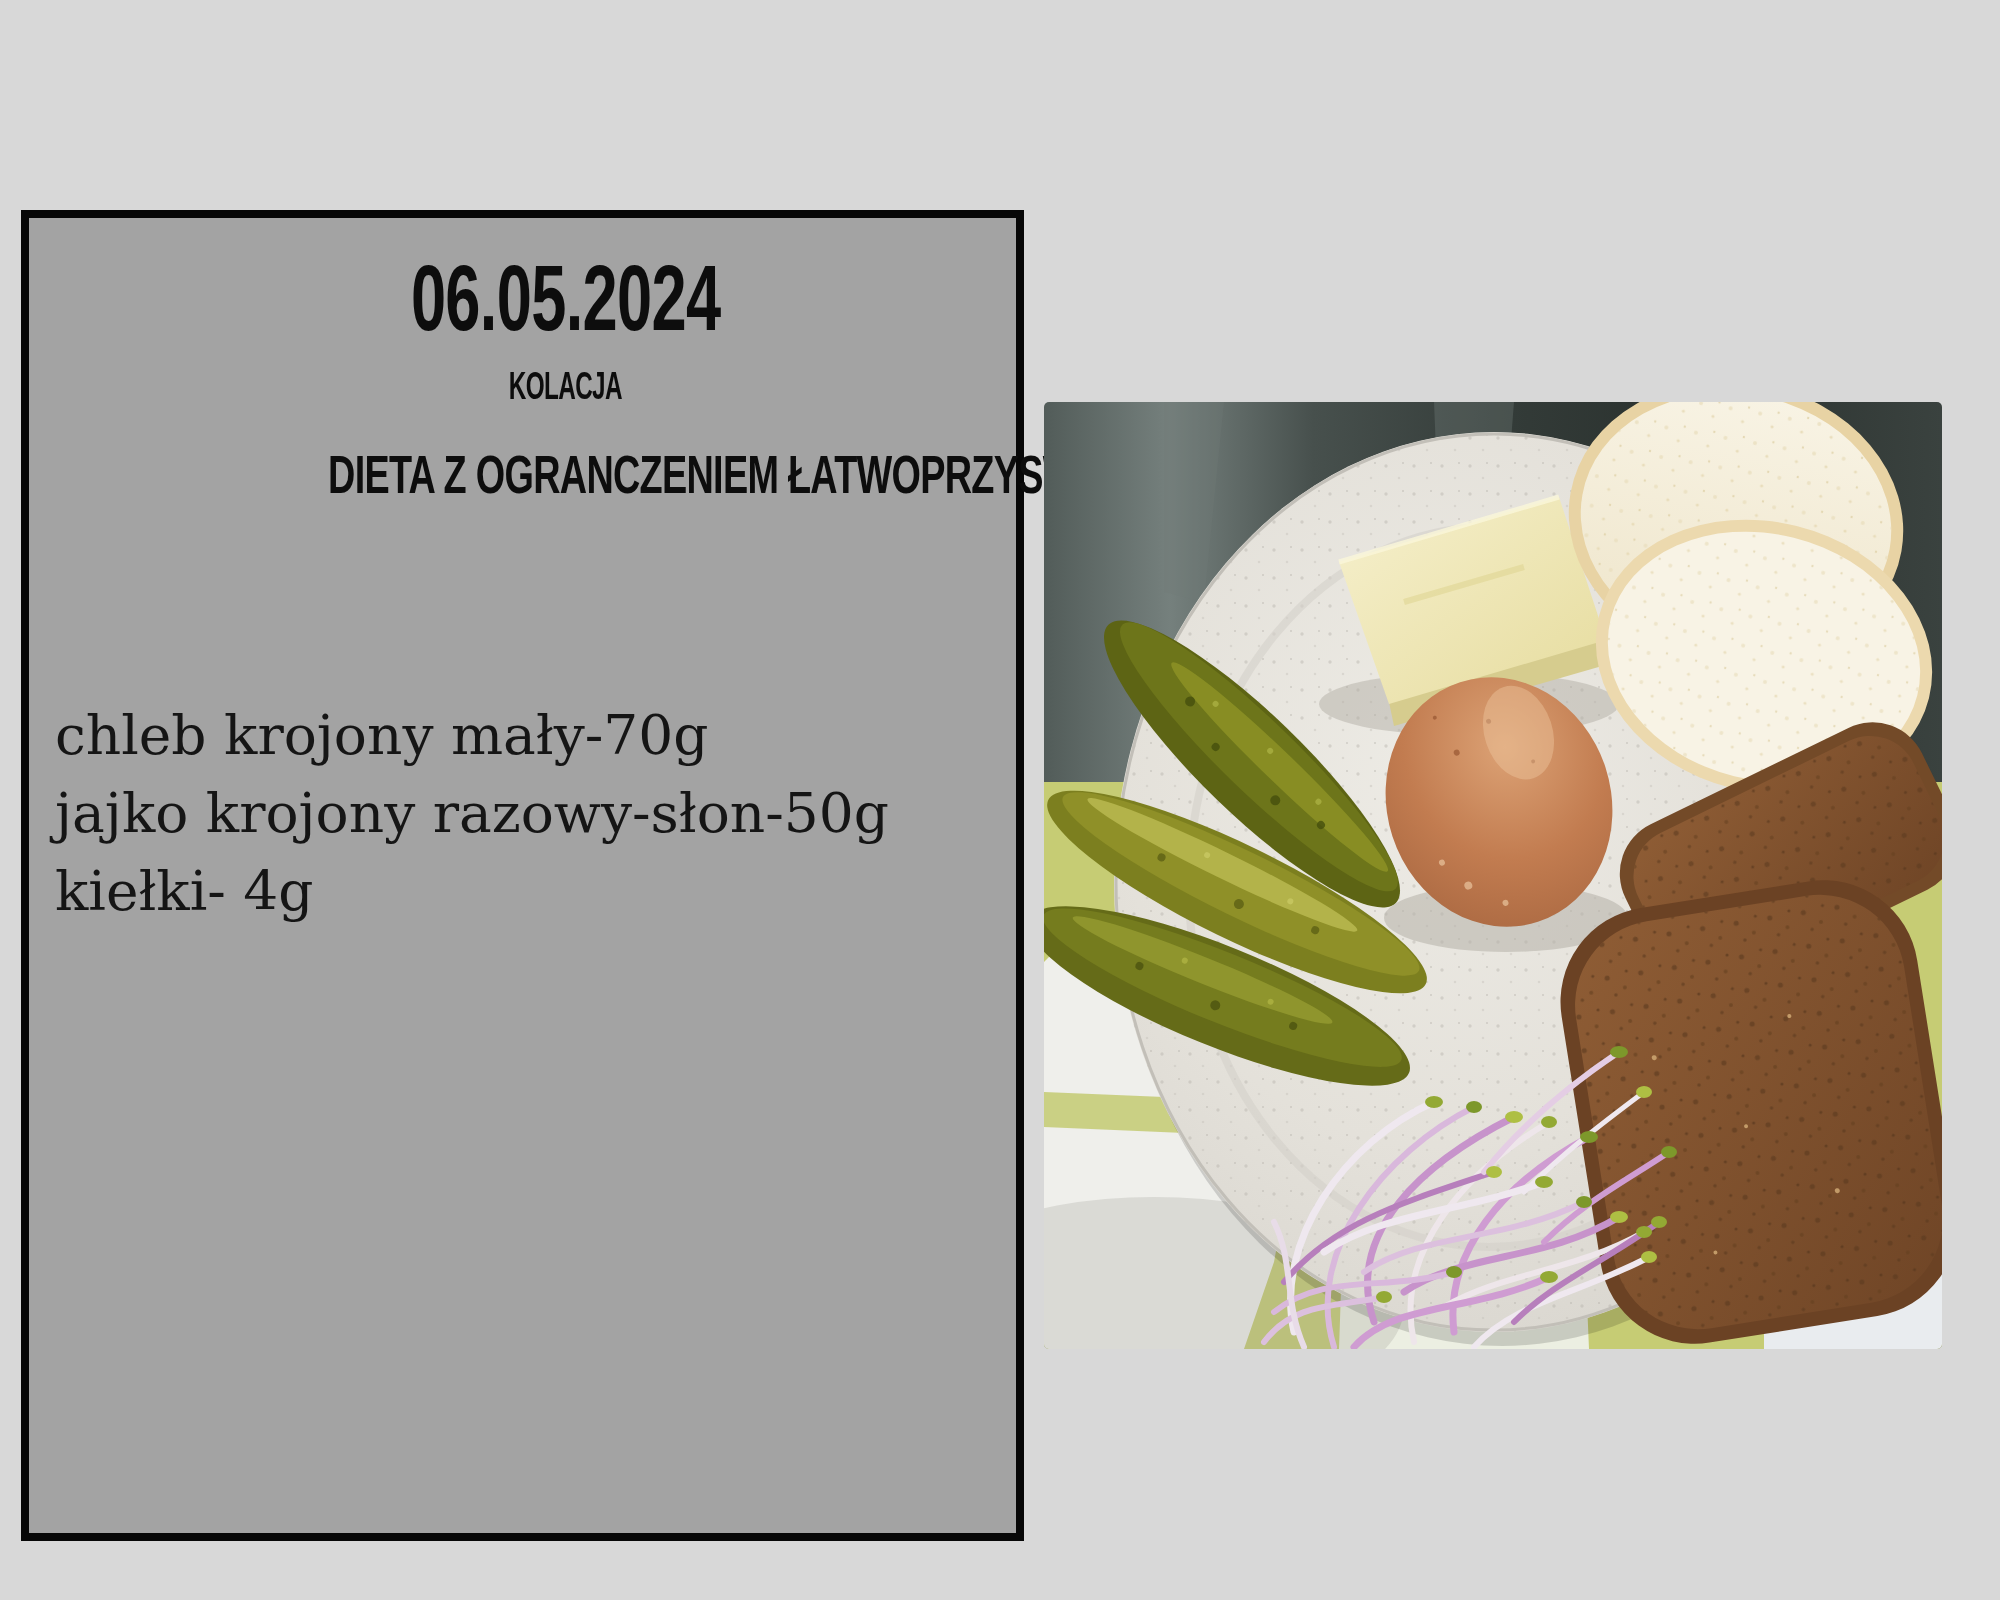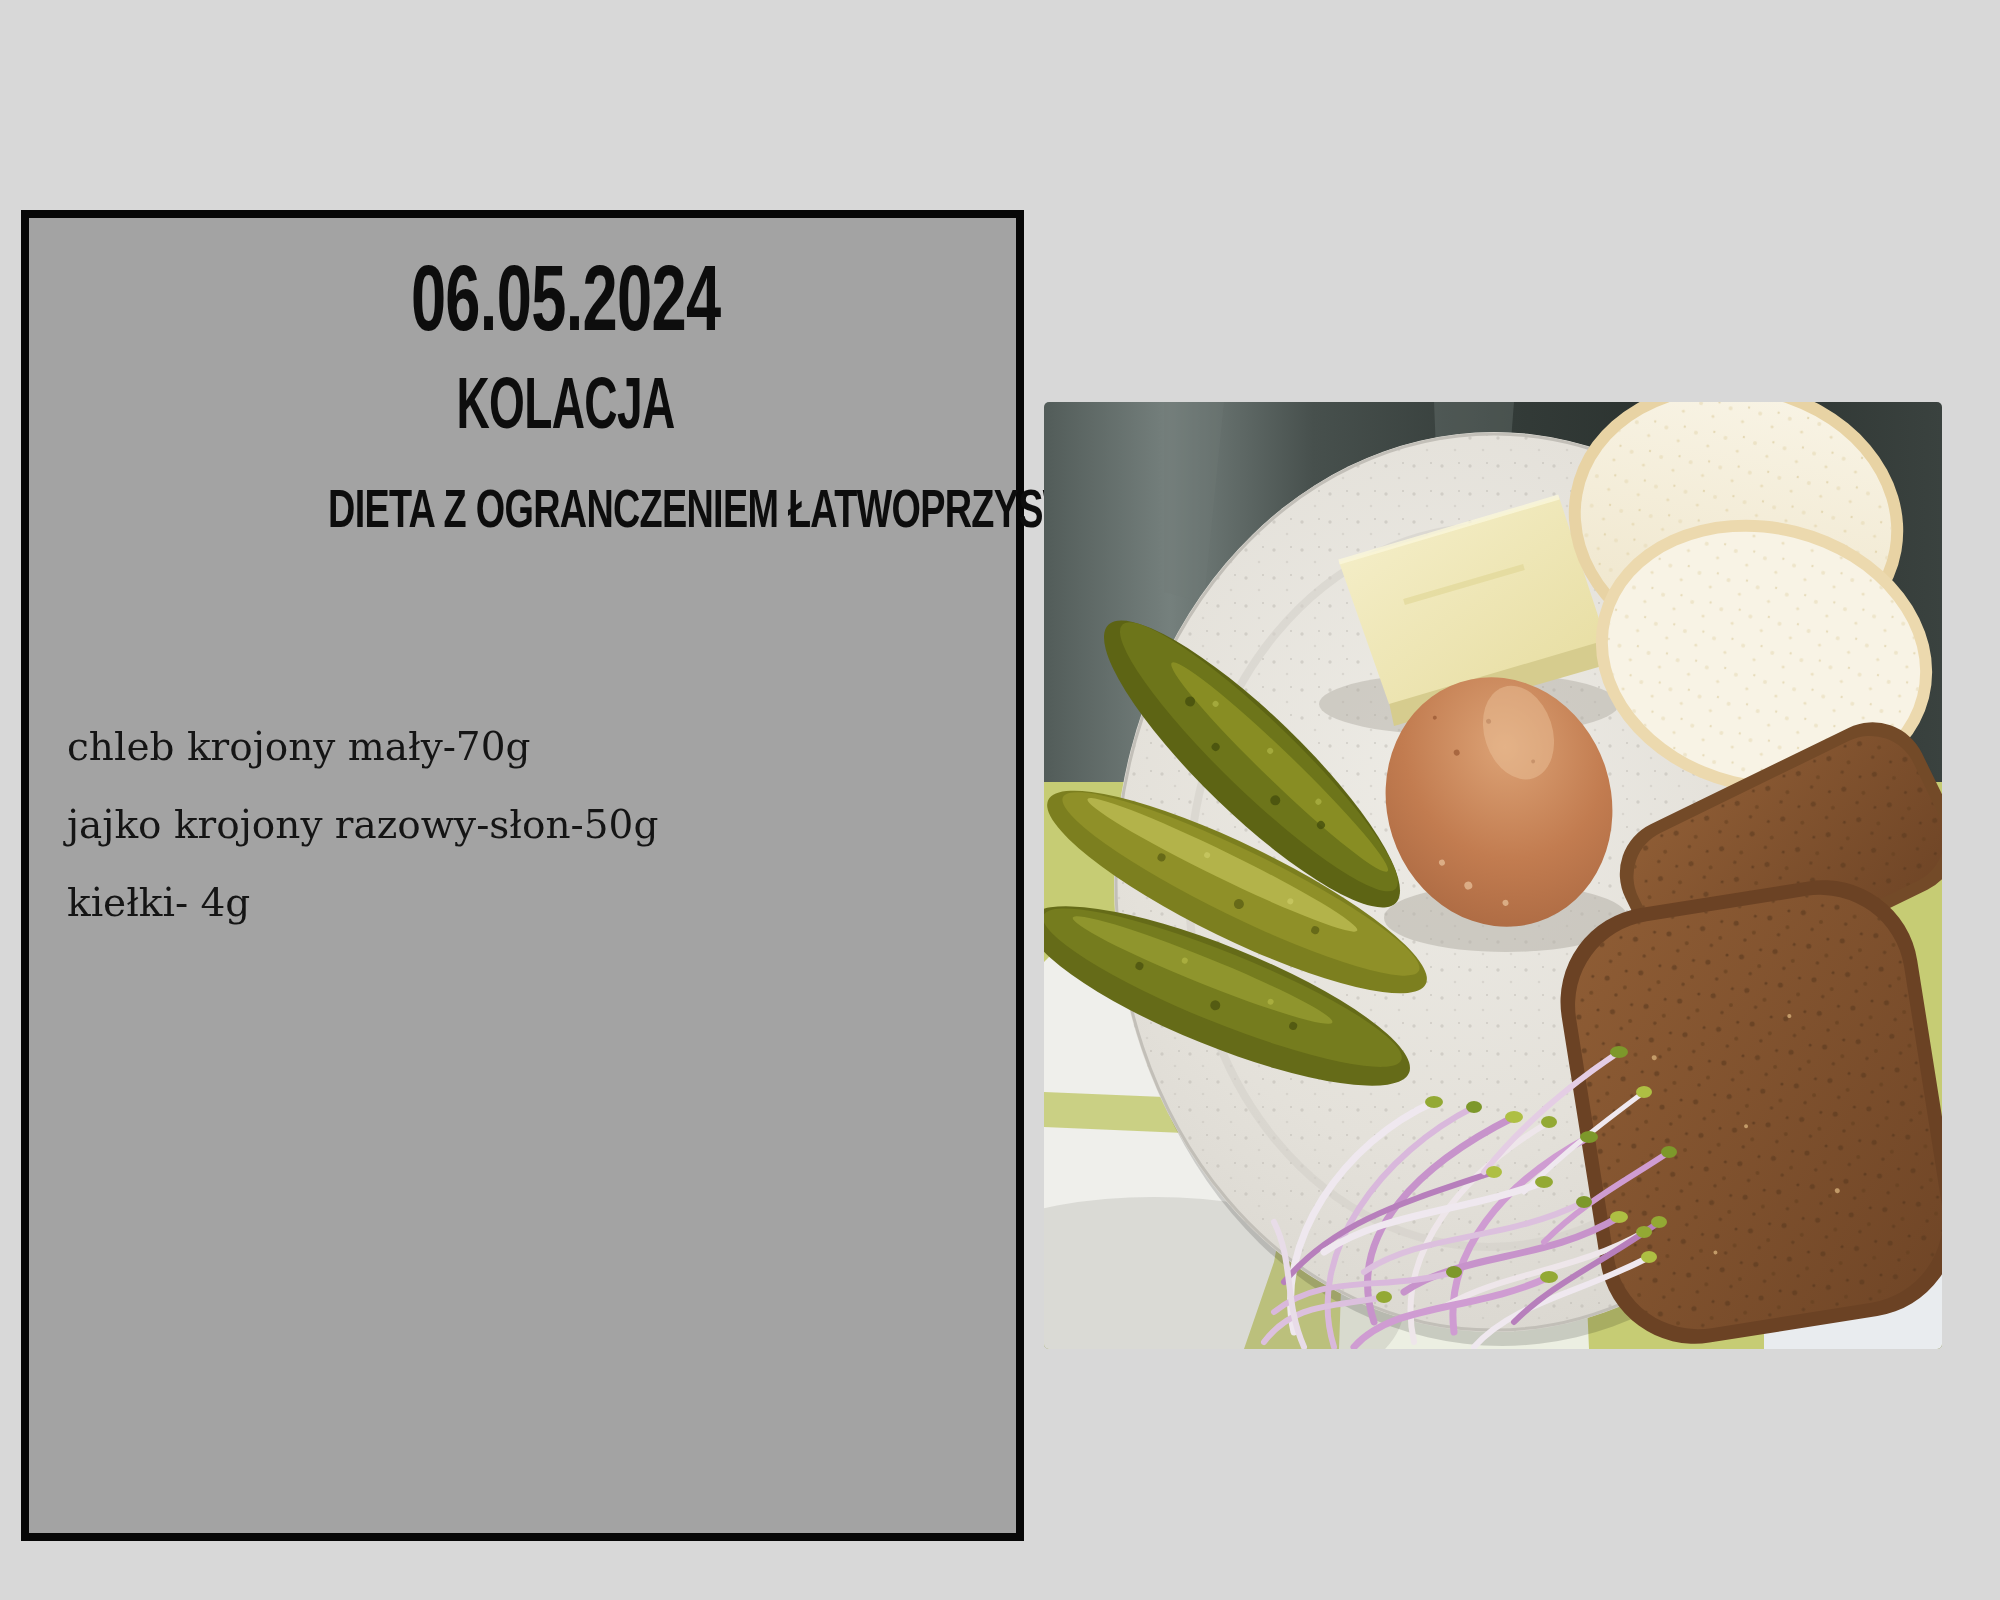--- a/index.html
+++ b/index.html
@@ -13,28 +13,28 @@
   
   h1.page-title{position:absolute;top:24px;left:0;right:0;margin:0;
                 text-align:center;font-size:134px;line-height:1.05;font-weight:700;}
 
   
   .card{position:absolute;left:21px;top:210px;width:1003px;height:1331px;
         box-sizing:border-box;background:#a3a3a3;border:8px solid #070707;}
   .card-head{position:absolute;left:0;top:0;right:0;padding:34px 10px 0 96px;text-align:center;}
   .date{font-size:93px;line-height:1;}
   .date .cond{transform:scaleX(0.68);}
-  .meal{margin-top:22px;font-size:72px;line-height:1;}
+  .meal{margin-top:22px;font-size:38px;line-height:1;}
   .meal .cond{transform:scaleX(0.64);}
   .diet{margin-top:30px;font-size:54px;}
   .diet .line{display:block;line-height:78px;}
   .diet .cond{transform:scaleX(0.70);}
 
-  ul.menu{position:absolute;left:26px;top:478px;margin:12px;padding:0;list-style:none;
-          font-family:"DejaVu Serif",serif;font-weight:400;font-size:39px;
+  ul.menu{position:absolute;left:26px;top:478px;margin:0;padding:0;list-style:none;
+          font-family:"DejaVu Serif",serif;font-weight:400;font-size:55px;
           line-height:78px;color:#151515;}
   ul.menu li{white-space:nowrap;}
 
   
   figure.photo{position:absolute;left:1044px;top:402px;width:898px;height:947px;
                margin:0;border-radius:5px;overflow:hidden;}
   figure.photo svg{display:block;}
 </style>
 </head>
 <body>

